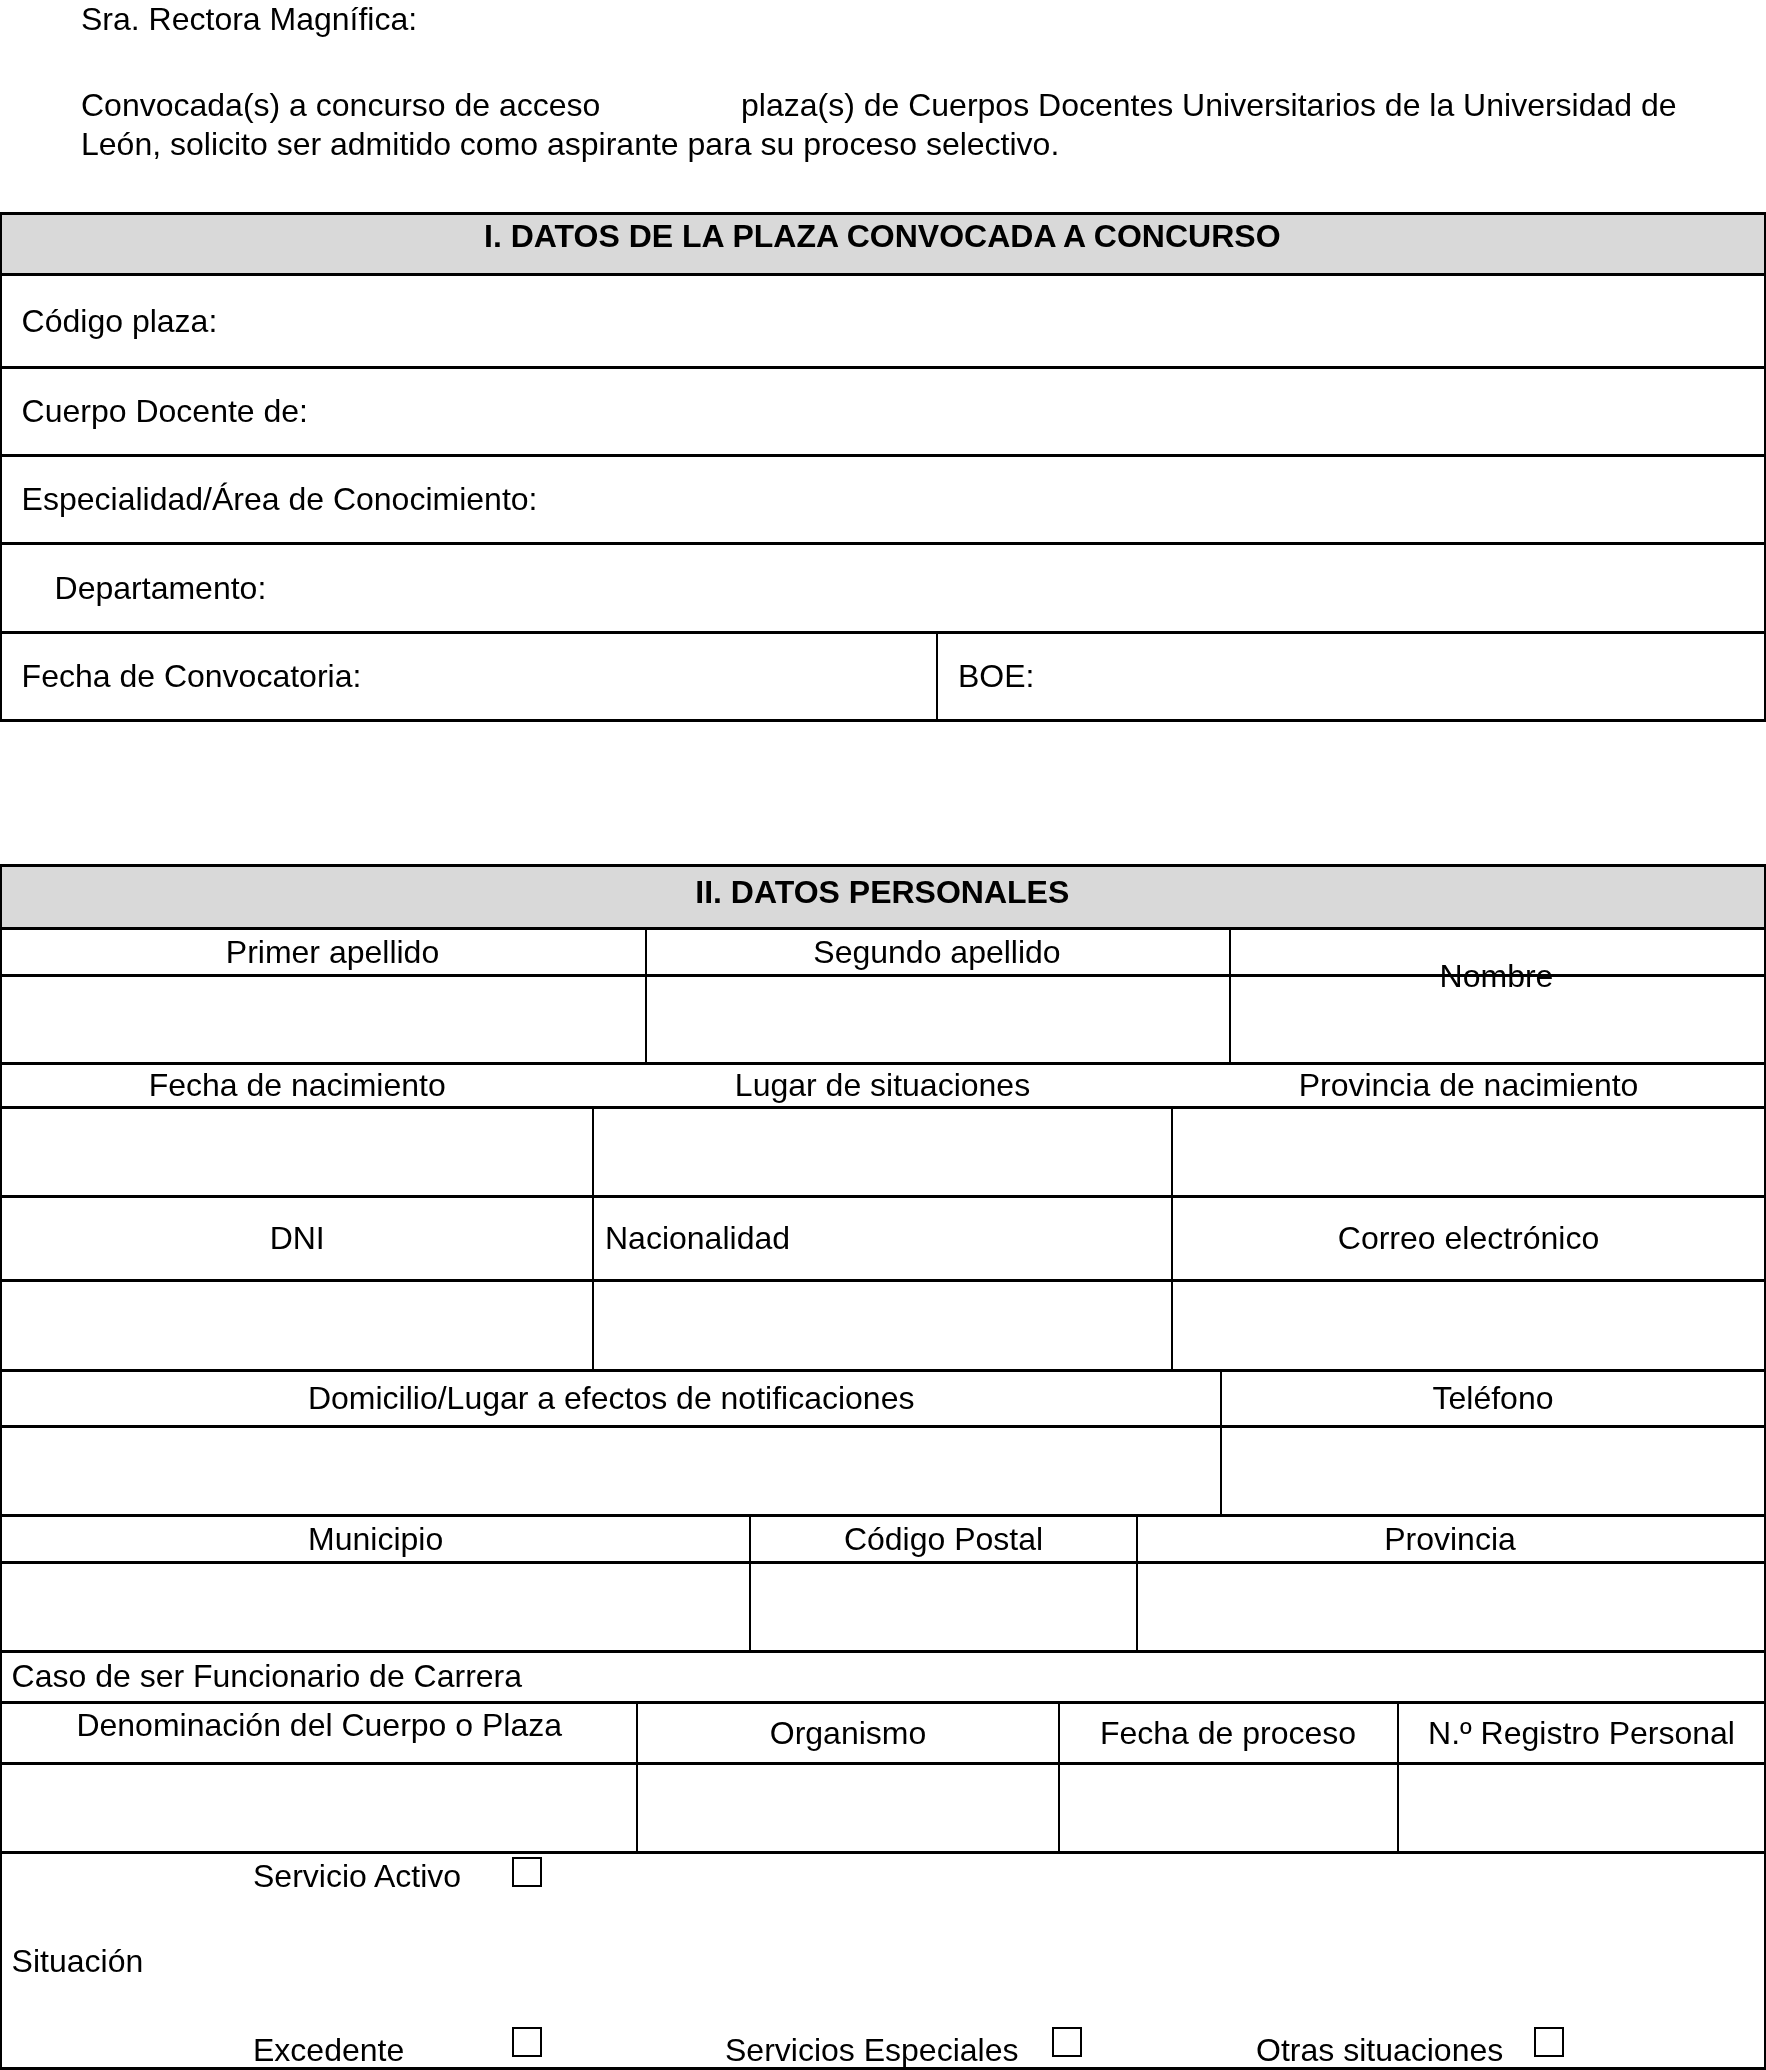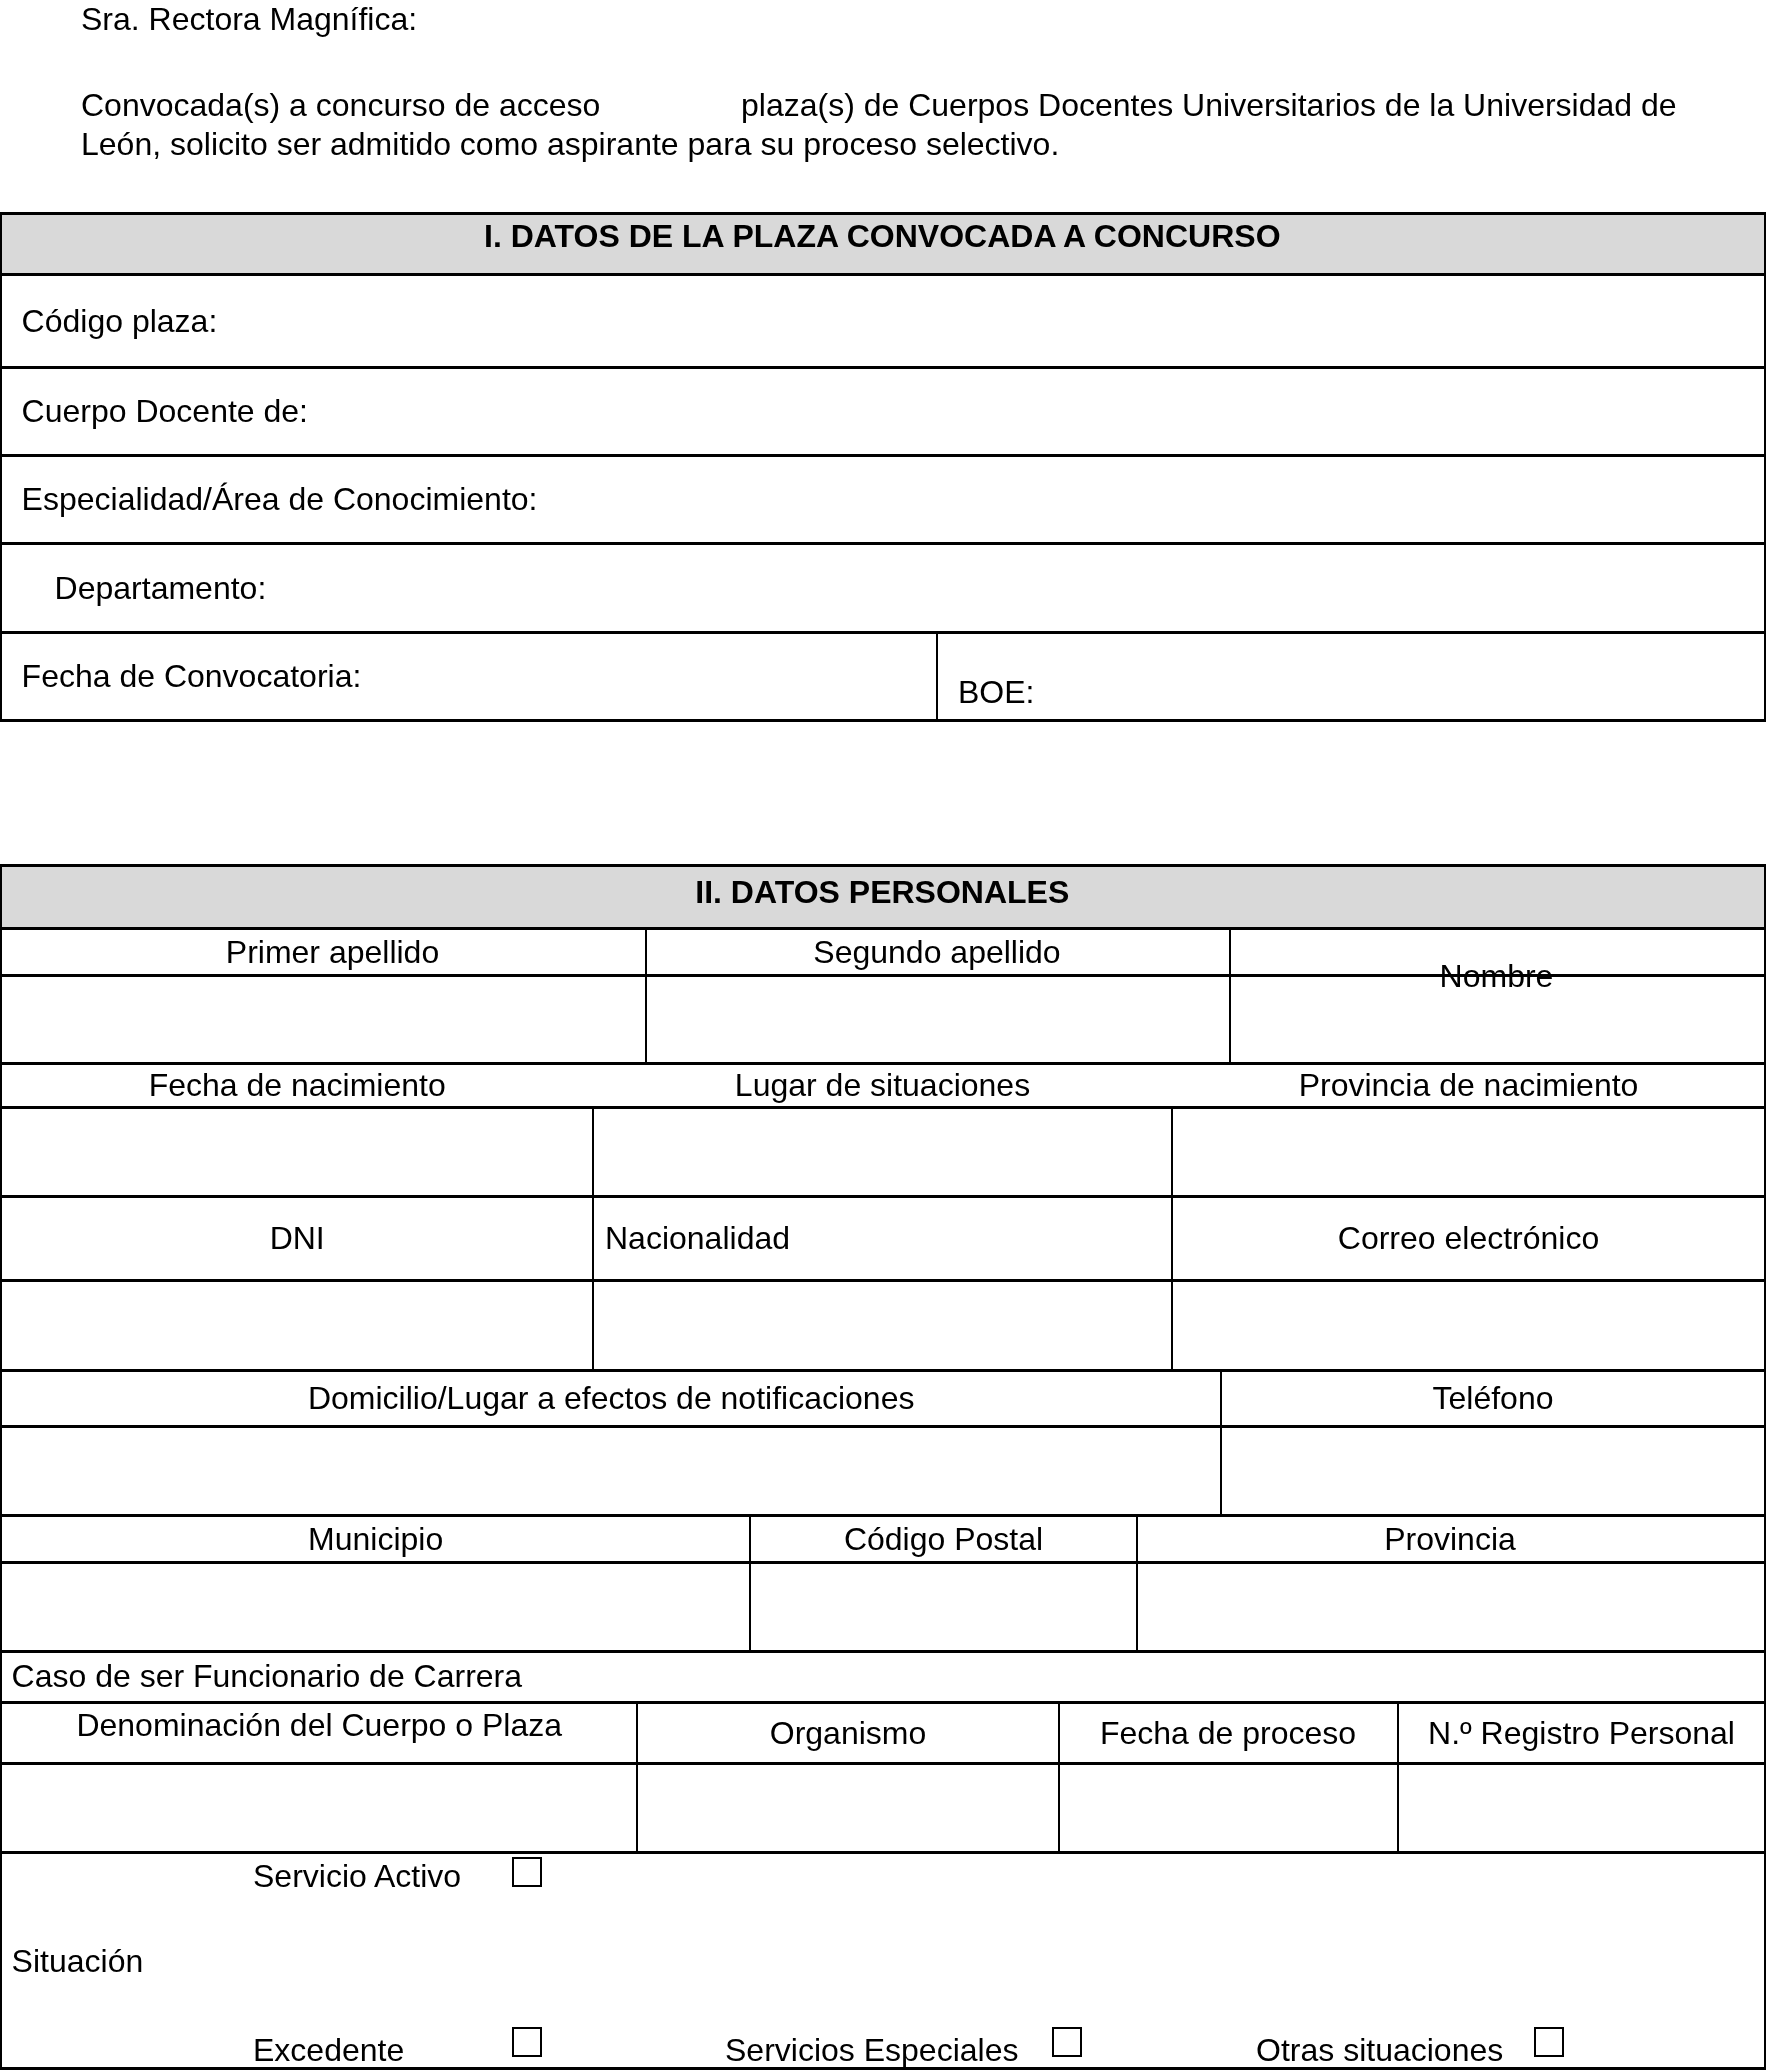--- a/index.html
+++ b/index.html
@@ -50,21 +50,21 @@
 
   <div class="lbl" style="left:21.6px; top:456px; height:86px;">Especialidad/Área de Conocimiento:</div>
   <div class="field" style="left:598px; top:456px; width:1163px; height:86px;"></div>
 
   <div class="lbl" style="left:21.6px; top:545px; height:86px;margin-left:33px;">Departamento:</div>
   <div class="field" style="left:299px; top:545px; width:1462px; height:86px;"></div>
 
   <div class="lbl" style="left:21.6px; top:633px; height:86px;">Fecha de Convocatoria:</div>
   <div class="field" style="left:415px; top:633px; width:515px; height:86px;"></div>
 
-  <div class="lbl" style="left:958px; top:649px; height:86px;text-align:center;">BOE:</div>
+  <div class="lbl" style="left:958px; top:633px; height:86px;text-align:center;">BOE:</div>
   <div class="field" style="left:1055px; top:633px; width:706px; height:86px;"></div>
 </div>
 
 <div>
   <div class="hdr" style="top:866px; height:62px;">
     <span style="margin-top:-8.3px;">II.  DATOS PERSONALES</span>
   </div>
 
   <div class="line hline" style="left:0; width:1766px; top:864px;"></div>
   <div class="line hline" style="left:0; width:1766px; top:927px;"></div>

